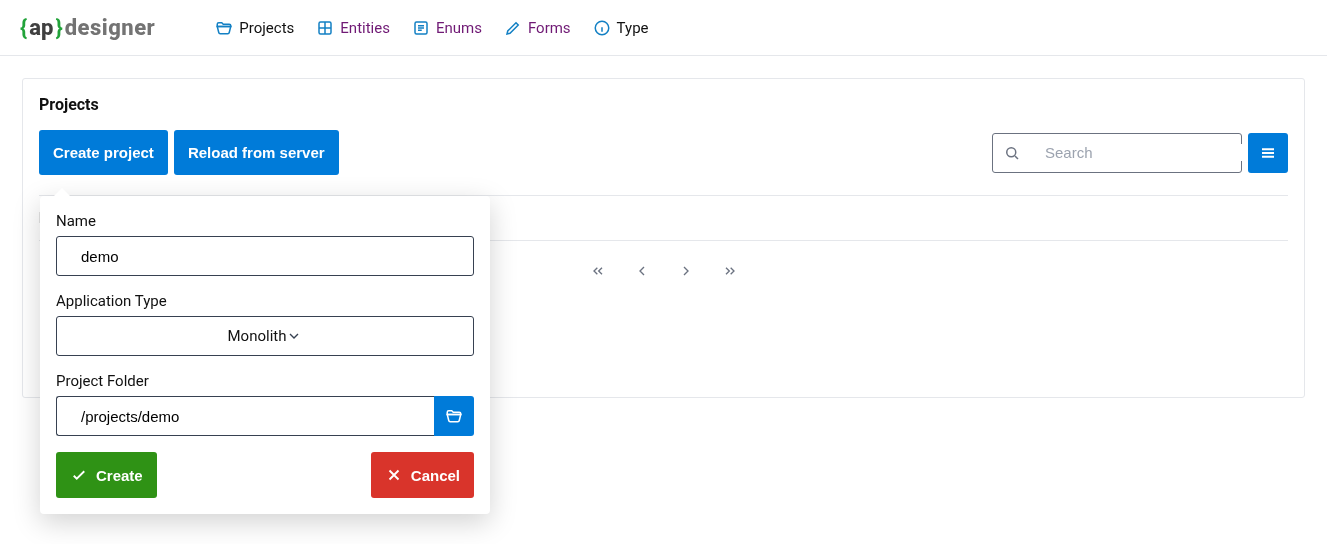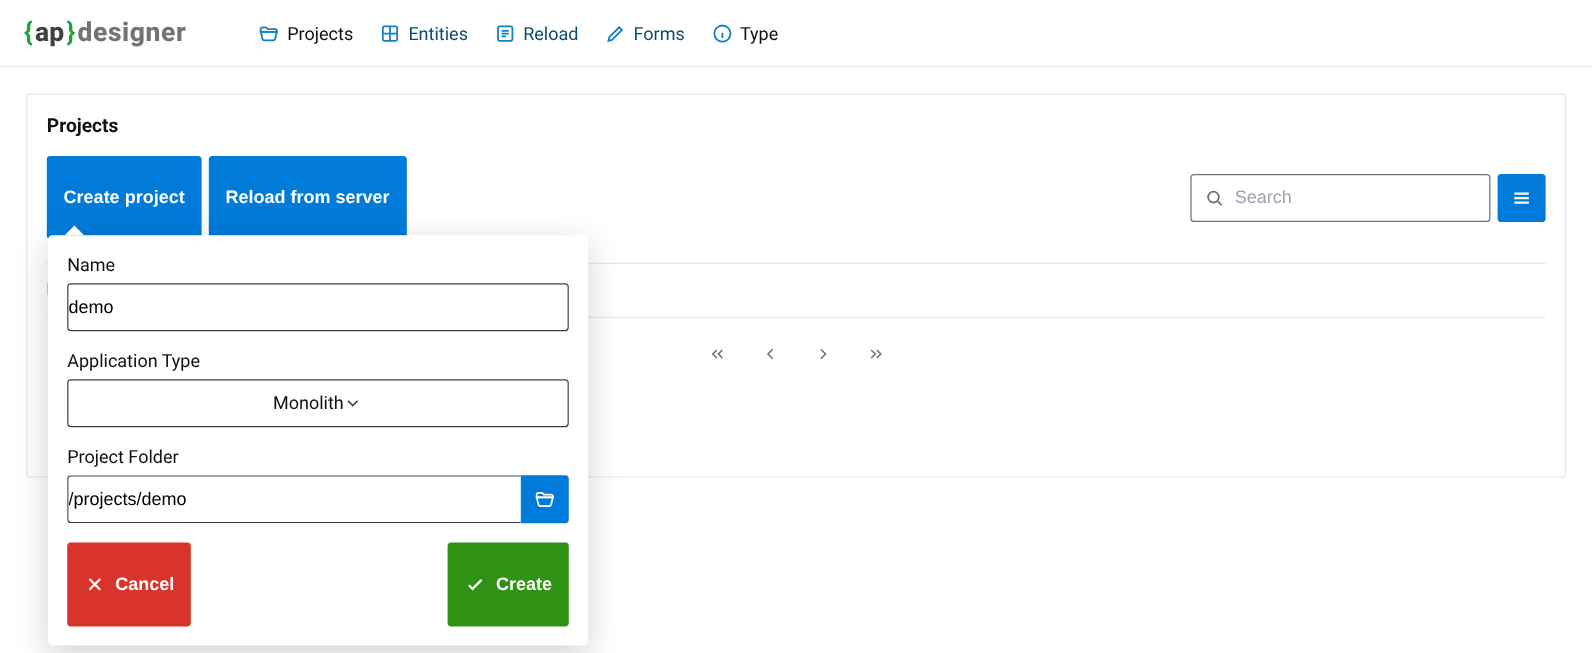--- a/index.html
+++ b/index.html
@@ -23,57 +23,57 @@
       font-size: 22px;
       font-weight: 700;
       margin-right: 60px;
     }
     .logo .brace { color: #22a33a; }
     .logo .ap { color: #404040; font-weight: 800; }
     .logo .rest { color: #737373; font-weight: 800; letter-spacing: 0.5px; }
     .nav { display: flex; gap: 22px; align-items: center; }
     .nav-item { display: flex; align-items: center; gap: 6px; cursor: pointer; }
     .nav-item.active { color: #111; }
-    .nav-item.inactive { color: #0c4a6e; text-align: center; }
+    .nav-item.inactive { color: #701a75; text-align: center; }
     .nav-item.blue-icon svg { stroke: #1380c4; }
     .page { padding: 22px; }
     .card {
       border: 1px solid #e5e7eb;
       border-radius: 3px;
       padding: 16px;
       position: relative;
       min-height: 320px;
     }
     .card-title { font-weight: 700; font-size: 16px; margin-bottom: 16px; }
     .toolbar { display: flex; align-items: center; gap: 6px; margin-bottom: 20px; }
     .btn {
       border: none;
       border-radius: 3px;
       font-weight: 700;
       font-size: 15px;
-      padding: 26px 14px;
+      padding: 14px 14px;
       cursor: pointer;
       display: inline-flex;
       align-items: center;
       gap: 8px;
       justify-content: center;
     }
     .btn-blue { background: #007bd9; color: #fff; }
     .btn-green { background: #2f9215; color: #fff; }
     .btn-red { background: #d9342b; color: #fff; }
     .btn-icon-only { padding: 10px; width: 40px; height: 40px; justify-content: center; }
     .spacer { flex: 1; }
     .search-wrap {
       display: flex; align-items: center;
       border: 1px solid #6b7280;
       border-radius: 3px;
       height: 40px;
       width: 250px;
       padding: 0 10px;
-      gap: 8px;
+      gap: 24px;
     }
     .search-wrap input {
       border: none; outline: none; flex: 1;
       font-size: 15px;
     }
     .search-wrap input::placeholder { color: #9ca3af; }
     .table-head-row {
       border-top: 1px solid #e5e7eb;
       border-bottom: 1px solid #e5e7eb;
       padding: 14px 0;
@@ -107,21 +107,21 @@
       border-right: 8px solid transparent;
       border-bottom: 8px solid #fff;
     }
     .field { margin-bottom: 16px; }
     .field-label { font-size: 15px; margin-bottom: 6px; color: #111; }
     .text-input, .select-input {
       width: 100%;
       height: 40px;
       border: 1px solid #374151;
       border-radius: 3px;
-      padding: 0 0;
+      padding: 0 24px;
       font-size: 15px;
       display: flex;
       align-items: center;
       background: #fff;
     }
     .select-input { justify-content: center; }
     .input-group { display: flex; }
     .input-group .text-input { flex: 1; border-top-right-radius: 0; border-bottom-right-radius: 0; border-right: none; }
     .input-addon {
       width: 40px; height: 40px;
@@ -162,21 +162,21 @@
       </span>
       <span>Entities</span>
     </div>
     <div class="nav-item inactive blue-icon">
       <span>
         <svg width="18" height="18" viewBox="0 0 24 24" fill="none" stroke="#1380c4" stroke-width="2">
             <rect x="4" y="4" width="16" height="16" rx="2"></rect>
             <path d="M8 9h8M8 12h8M8 15h5"></path>
           </svg>
       </span>
-      <span>Reload</span>
+      <span>Enums</span>
     </div>
     <div class="nav-item inactive blue-icon">
       <span>
         <svg width="18" height="18" viewBox="0 0 24 24" fill="none" stroke="#1380c4" stroke-width="2">
             <path d="M4 20l4-1 11-11-3-3L5 16l-1 4z"></path>
           </svg>
       </span>
       <span>Forms</span>
     </div>
     <div class="nav-item active blue-icon">
@@ -281,31 +281,31 @@
           <span>
             <svg width="18" height="18" viewBox="0 0 24 24" fill="none" stroke="#fff" stroke-width="2">
                 <path d="M3 7a2 2 0 0 1 2-2h4l2 2h8a2 2 0 0 1 2 2v1H3V7z"></path>
                 <path d="M3 10h18l-2 8a2 2 0 0 1-2 1.6H7A2 2 0 0 1 5 18L3 10z"></path>
               </svg>
           </span>
         </div>
       </div>
     </div>
     <div class="popover-actions">
+      <button class="btn btn-green">
+        <span>
+          <svg width="18" height="18" viewBox="0 0 24 24" fill="none" stroke="#fff" stroke-width="2.5">
+              <path d="M5 13l4 4L19 7"></path>
+            </svg>
+        </span>
+        <span>Create</span>
+      </button>
       <button class="btn btn-red">
         <span>
           <svg width="18" height="18" viewBox="0 0 24 24" fill="none" stroke="#fff" stroke-width="2.5">
               <path d="M6 6l12 12M18 6L6 18"></path>
             </svg>
         </span>
         <span>Cancel</span>
       </button>
-      <button class="btn btn-green">
-        <span>
-          <svg width="18" height="18" viewBox="0 0 24 24" fill="none" stroke="#fff" stroke-width="2.5">
-              <path d="M5 13l4 4L19 7"></path>
-            </svg>
-        </span>
-        <span>Create</span>
-      </button>
     </div>
   </div>
 </div>
 
 </body></html>

